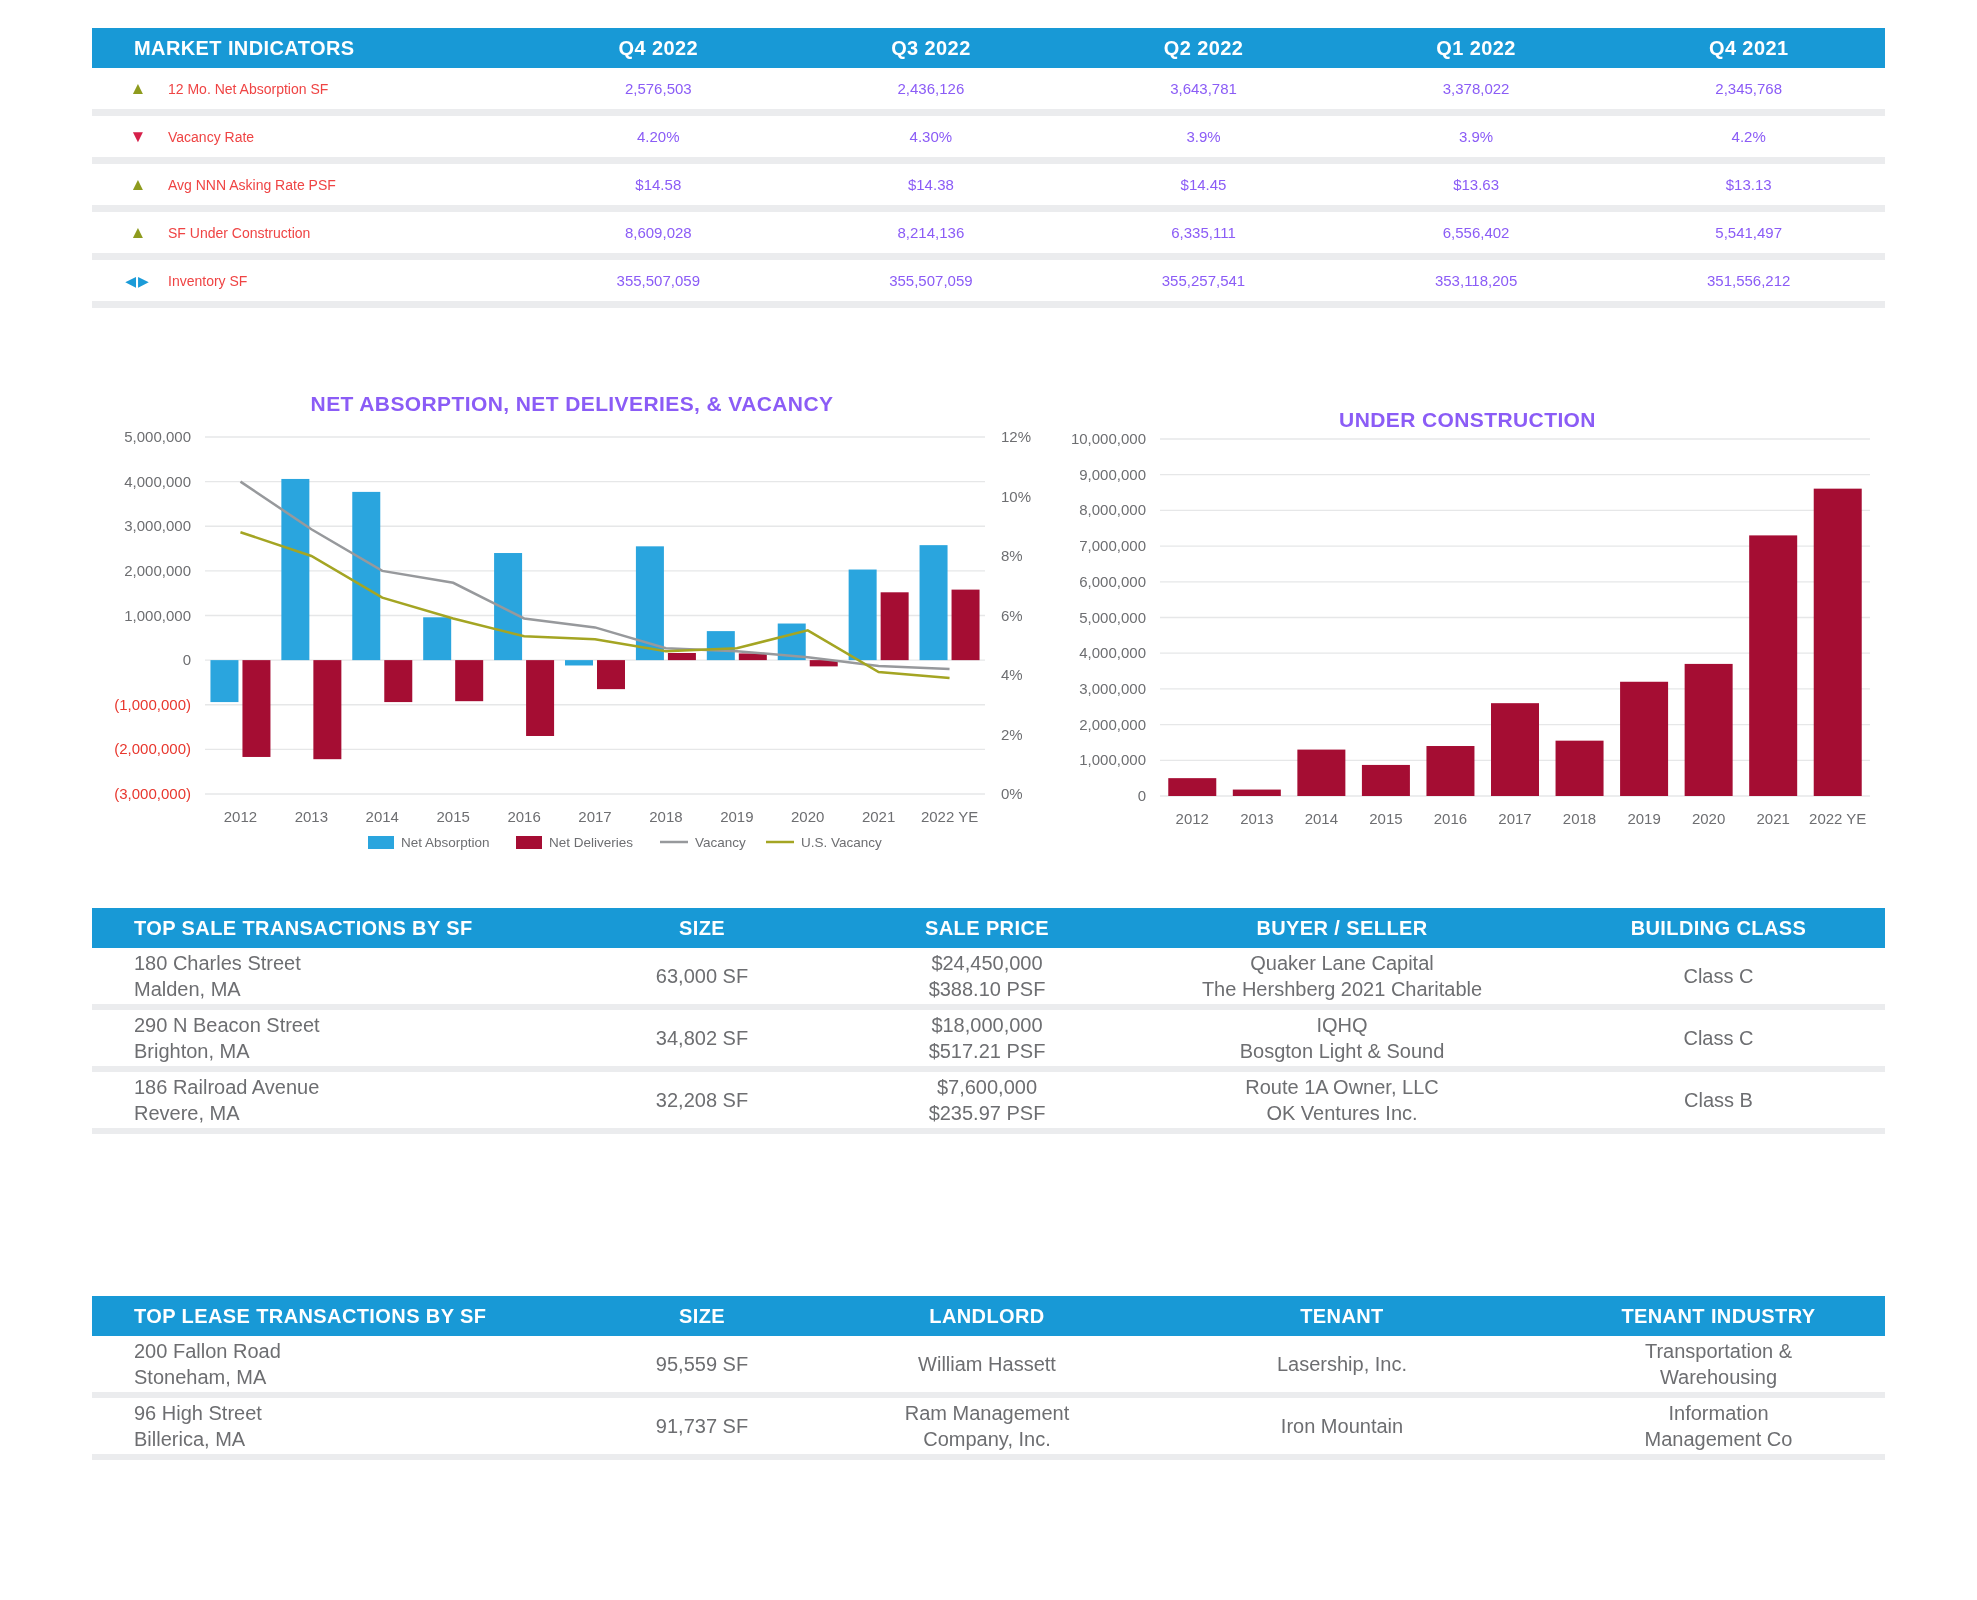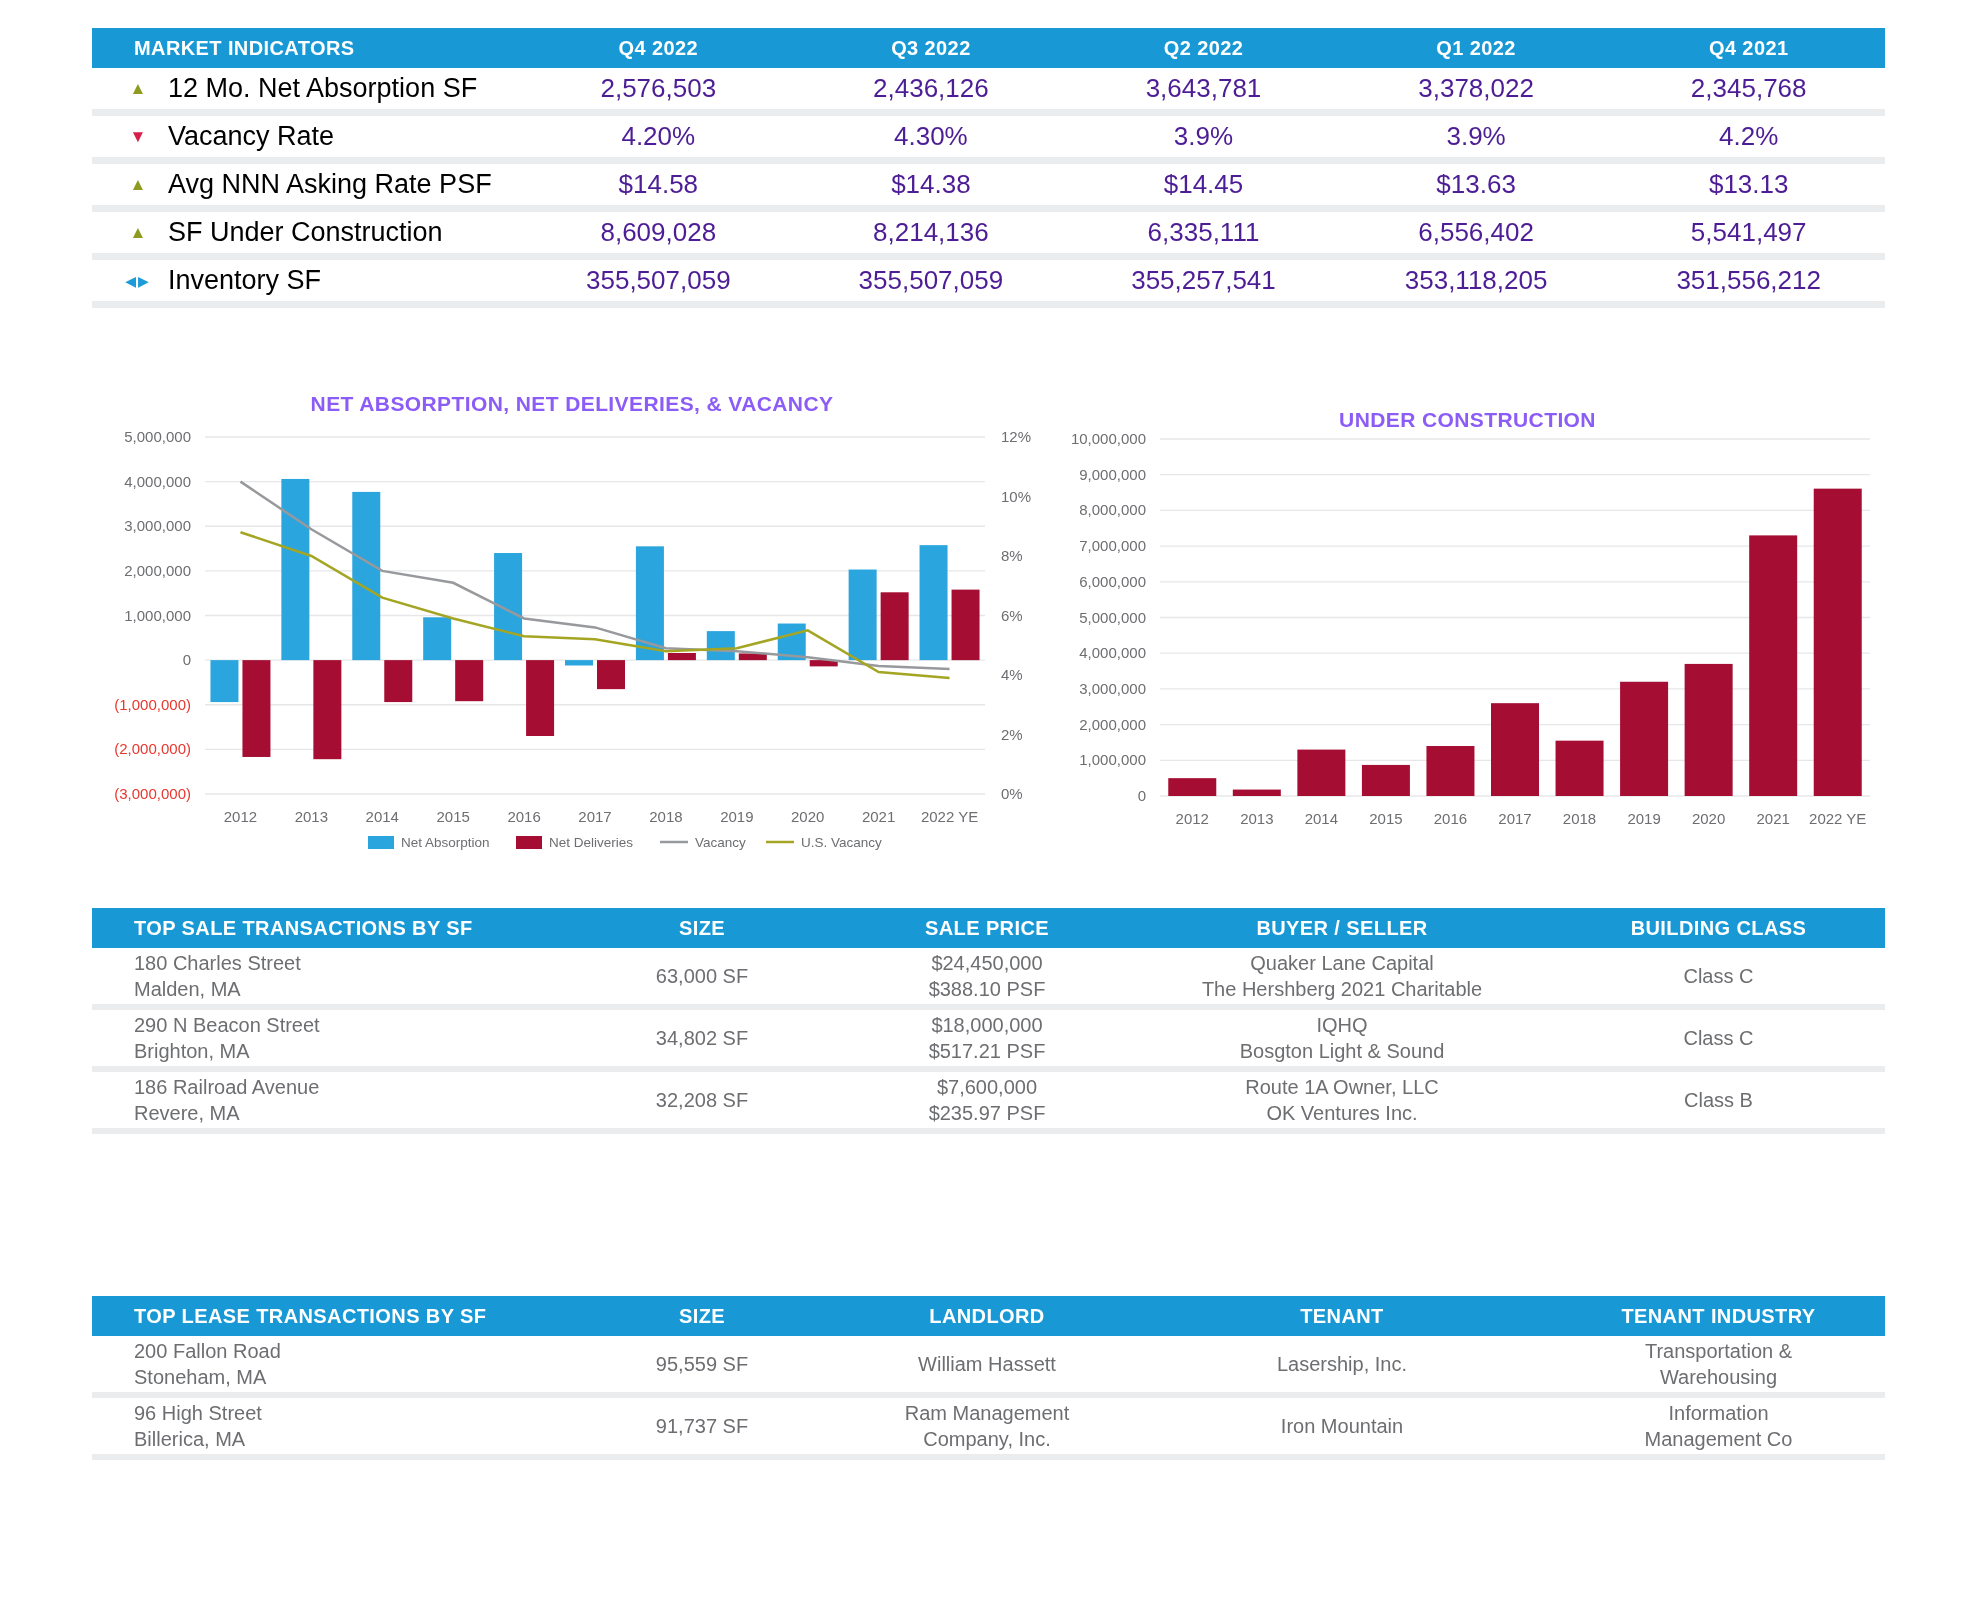--- a/index.html
+++ b/index.html
@@ -22,22 +22,22 @@
 
   
   #mi-table { position:absolute; left:92px; top:28px; width:1793px; }
   .mi-grid { display:grid; grid-template-columns:430px repeat(5, 1fr); }
   .mi-row { height:48px; background:#fff; border-bottom:7px solid #EBECEE; align-items:center; }
   .mi-labelcell { display:flex; align-items:center; padding-left:30px; gap:14px; }
   .trend { width:32px; text-align:center; flex:0 0 32px; }
   .trend-up   { color:#8E9B1E; font-size:17px; }
   .trend-down { color:#D6204A; font-size:17px; }
   .trend-flat { color:#1B9BD8; font-size:14px; letter-spacing:2px; white-space:nowrap; }
-  .mi-labeltext { color:#000000; font-size:27px; white-space:nowrap; }
-  .mi-val { text-align:center; color:#4c1d95; font-size:26px; }
+  .mi-labeltext { color:#ef4444; font-size:14px; white-space:nowrap; }
+  .mi-val { text-align:center; color:#8b5cf6; font-size:15px; }
 
   
   .chart-title {
     position:absolute; text-align:center;
     font-size:21px; font-weight:700; color:#8b5cf6; letter-spacing:.4px;
   }
   #chart1-title { left:92px;  top:392px; width:960px; }
   #chart2-title { left:1050px; top:408px; width:835px; }
   #chart1-wrap { position:absolute; left:92px;  top:415px; width:960px; height:450px; }
   #chart2-wrap { position:absolute; left:1050px; top:415px; width:835px; height:450px; }

